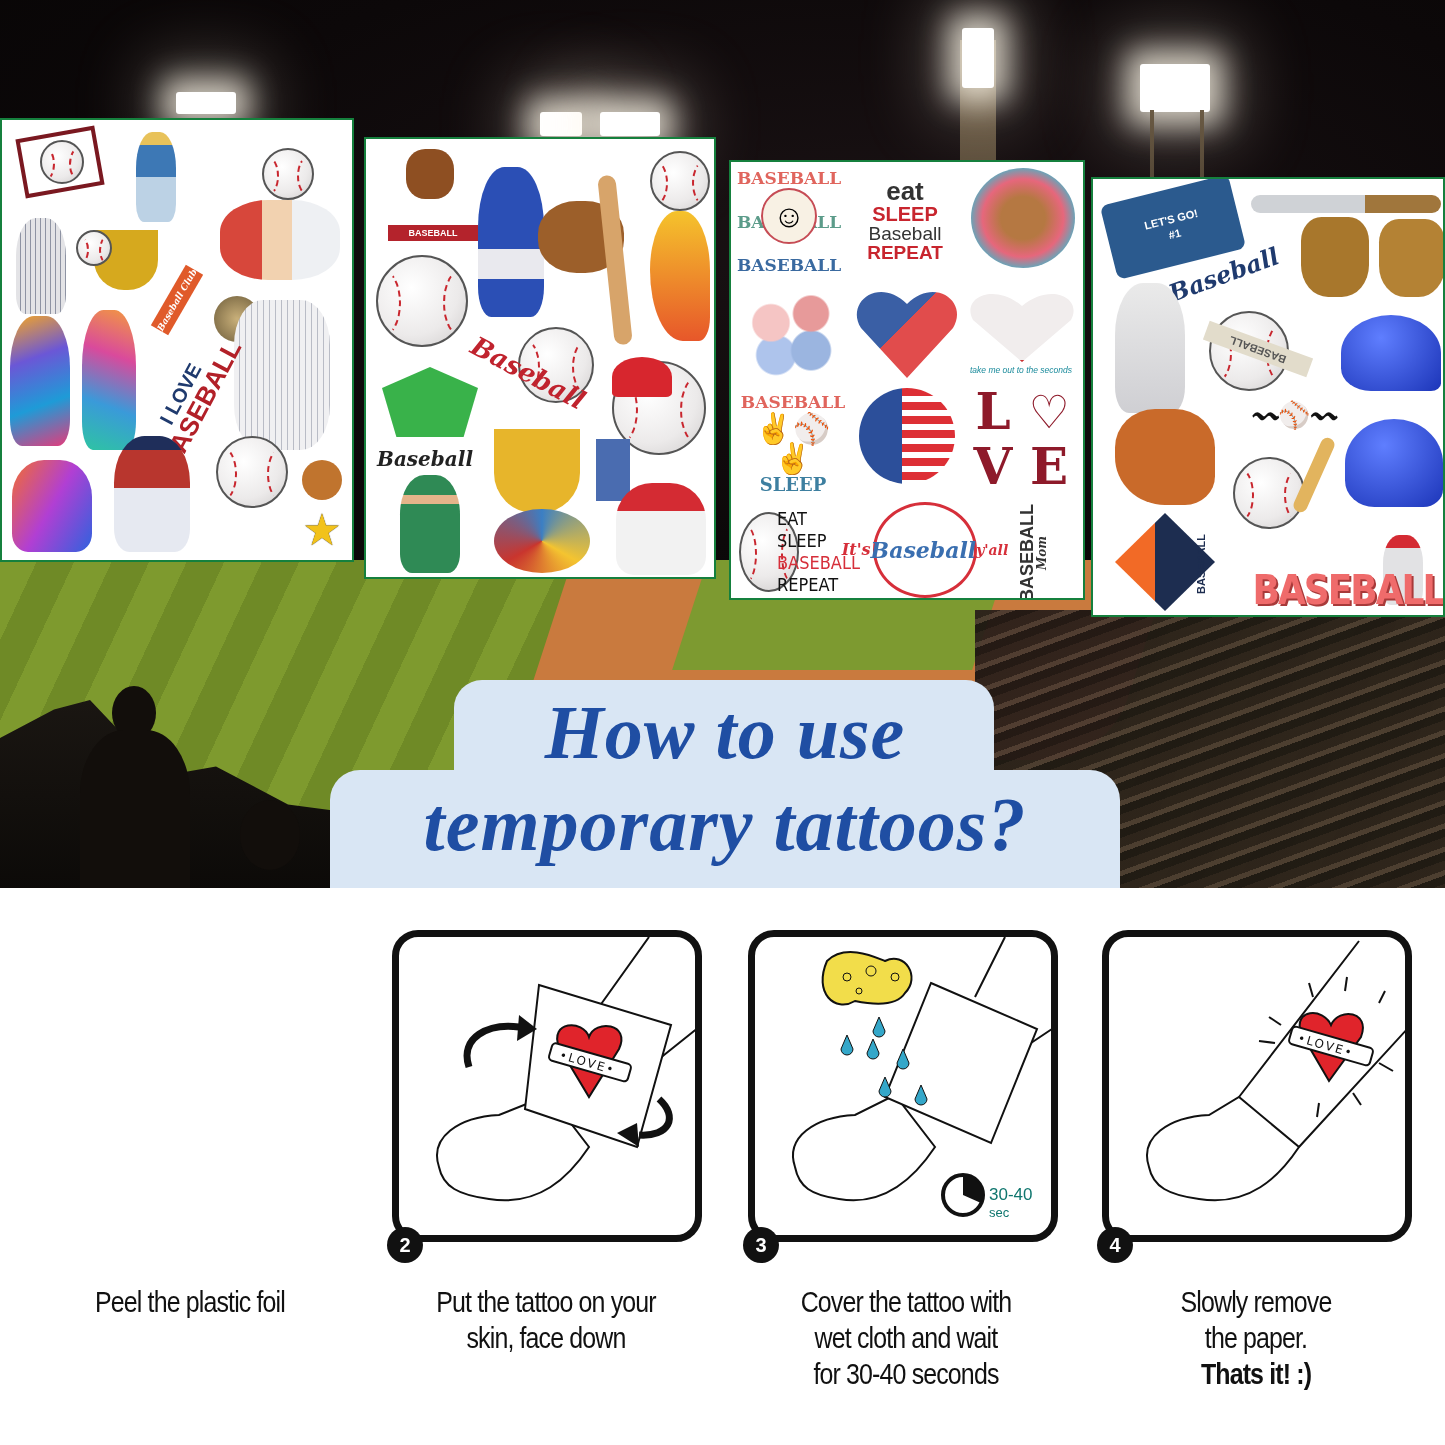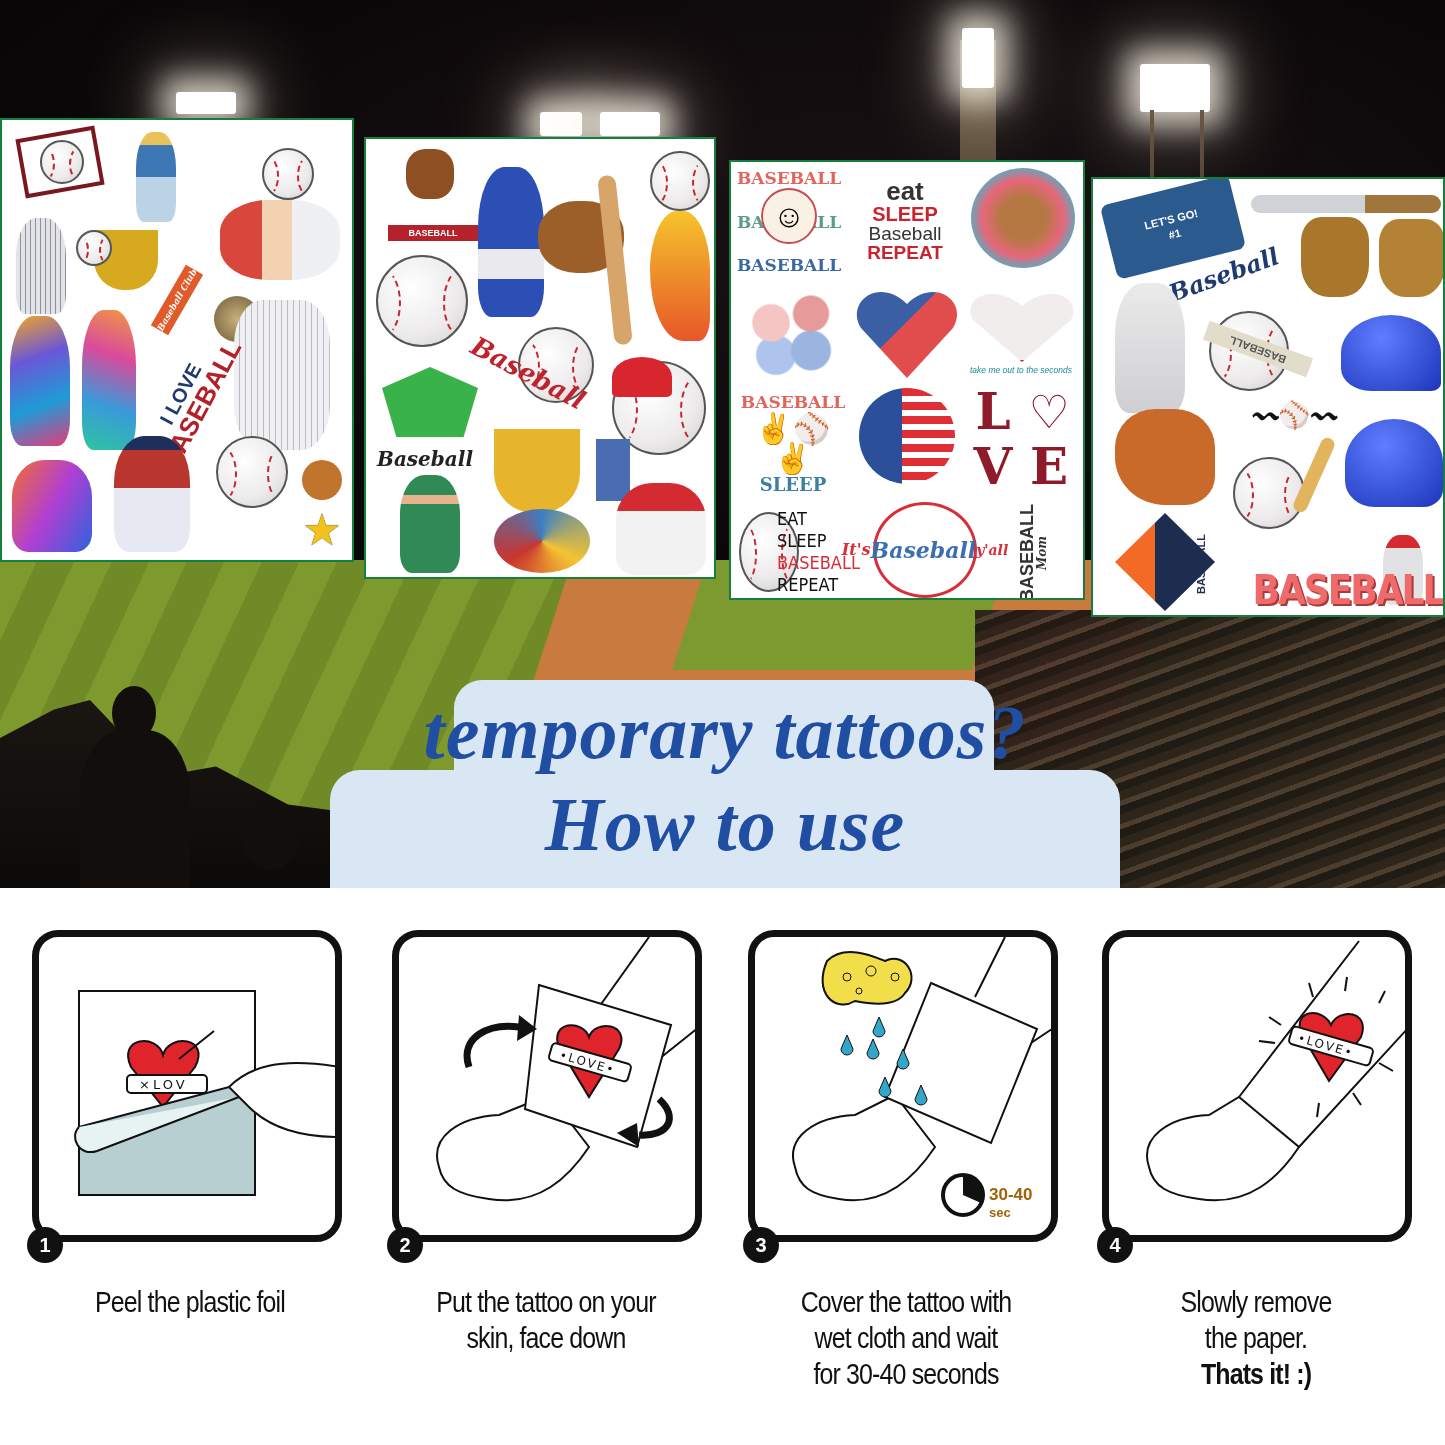--- a/index.html
+++ b/index.html
@@ -55,21 +55,21 @@
   .steps { position: absolute; left: 0; top: 888px; width: 1445px; height: 557px; background: #fff; }
   .panel { position: absolute; top: 42px; width: 310px; height: 312px; border: 7px solid #111;
     border-radius: 26px; background: #fff; }
   .num { position: absolute; width: 36px; height: 36px; border-radius: 50%; background: #111;
     color: #fff; font-weight: bold; font-size: 20px; display: flex; align-items: center; justify-content: center;
     font-family: "Liberation Sans", sans-serif; }
   .caption { position: absolute; top: 396px; text-align: center; font-family: "Liberation Sans Narrow", "Liberation Sans", sans-serif;
     font-size: 29px; line-height: 36px; color: #111; letter-spacing: -1px; transform: scaleX(0.86); transform-origin: center top; }
   .caption b { font-weight: bold; }
   .panel svg { position: absolute; left: 0; top: 0; }
-  .timer-text { position: absolute; font-weight: bold; color: #a16207; }
+  .timer-text { position: absolute; font-weight: normal; color: #0f766e; }
 </style>
 </head>
 <body>
 
 <div class="hero">
   <div class="sky"></div>
   <div class="light" style="left:176px;top:92px;width:60px;height:22px;"></div>
   <div class="light" style="left:540px;top:112px;width:42px;height:24px;"></div>
   <div class="light" style="left:600px;top:112px;width:60px;height:24px;"></div>
   <div class="tower" style="left:960px;top:40px;width:36px;height:400px;"></div>
@@ -220,42 +220,27 @@
     </div>
     <div class="figure" style="left:290px;top:356px;width:40px;height:70px;background:linear-gradient(#d42b33 0 18%, #e2e2e4 18%);"></div>
     <div class="item" style="left:160px;top:388px;width:190px;height:46px;color:#ef6b6b;font-size:40px;font-weight:bold;letter-spacing:-2px;text-shadow:2px 2px 0 #a83a3a;font-family:'DejaVu Sans Condensed','DejaVu Sans',sans-serif;">
       <span>BASEBALL</span>
     </div>
   </div>
 
   <div class="bubble-top"></div>
   <div class="bubble-bottom"></div>
   <div class="headline">
+    <div>How to use</div>
     <div>temporary tattoos?</div>
-    <div>How to use</div>
   </div>
 </div>
 
 <div class="steps">
 
-  <div class="panel" style="left:32px;">
-    <svg width="296" height="298" viewBox="0 0 296 298">
-      <rect x="40" y="54" width="176" height="204" fill="#fff" stroke="#111" stroke-width="2"></rect>
-      <path d="M92 130 C78 100 118 96 124 118 C130 96 172 100 156 130 L124 170 Z" fill="#e0242b" stroke="#111" stroke-width="2"></path>
-      <line x1="140" y1="122" x2="175" y2="94" stroke="#111" stroke-width="2"></line>
-      <rect x="88" y="138" width="80" height="18" rx="4" fill="#fff" stroke="#111" stroke-width="2"></rect>
-      <text x="100" y="152" font-size="13" font-family="DejaVu Sans, sans-serif" fill="#111" letter-spacing="3">×LOV</text>
-      <path d="M40 190 L190 150 L216 156 L216 258 L40 258 Z" fill="#b8cfd2" stroke="#111" stroke-width="2"></path>
-      <path d="M40 190 C30 200 40 220 58 214 L200 160" fill="#e7f2f3" stroke="#111" stroke-width="2"></path>
-      <path d="M190 150 C210 130 240 120 300 130 L300 200 C260 200 230 190 210 170 Z" fill="#fff" stroke="#111" stroke-width="2"></path>
-    </svg>
-    <div class="num" style="left:-12px;bottom:-28px;">
-      <span>1</span>
-    </div>
-  </div>
 
   <div class="panel" style="left:392px;">
     <svg width="296" height="298" viewBox="0 0 296 298">
       <path d="M250 0 L200 70 M300 90 L250 130" stroke="#111" stroke-width="2" fill="none"></path>
       <path d="M40 230 C30 200 60 180 100 178 L150 158 L190 210 C170 240 140 270 90 262 C60 258 44 250 40 230 Z" fill="#fff" stroke="#111" stroke-width="2"></path>
       <polygon points="140,48 272,88 238,210 126,172" fill="#fff" stroke="#111" stroke-width="2"></polygon>
       <path d="M160 110 C150 84 184 82 190 100 C196 82 232 86 220 112 L190 160 Z" fill="#e0242b" stroke="#111" stroke-width="2"></path>
       <rect x="150" y="116" width="82" height="18" rx="4" fill="#fff" stroke="#111" stroke-width="2" transform="rotate(16 190 125)"></rect>
       <text x="160" y="130" font-size="12" font-family="DejaVu Sans, sans-serif" fill="#111" letter-spacing="2" transform="rotate(16 190 125)">•LOVE•</text>
       <path d="M70 130 C60 100 90 86 120 90" stroke="#111" stroke-width="7" fill="none"></path>

